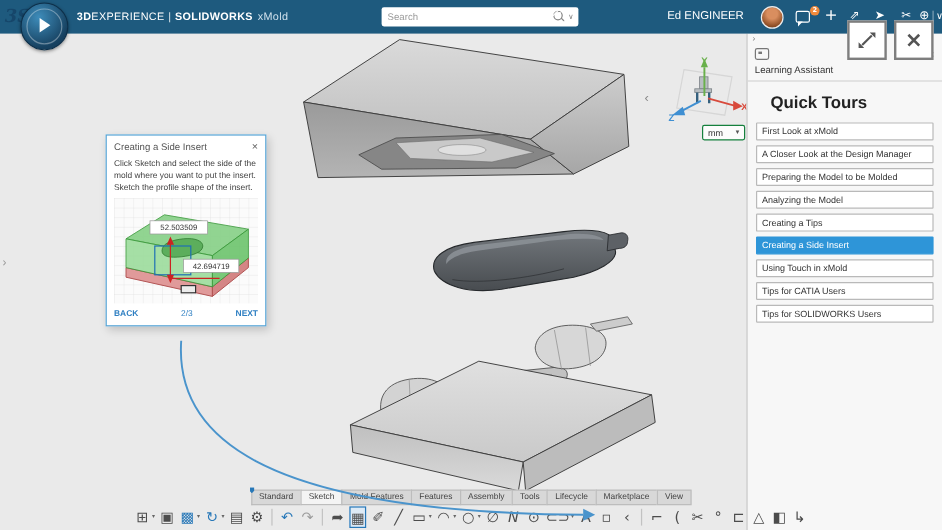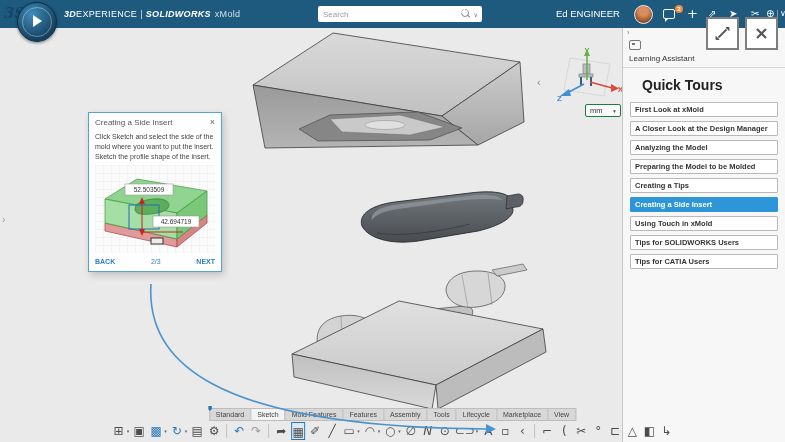--- a/index.html
+++ b/index.html
@@ -8,21 +8,21 @@
   
   .topbar{position:absolute;left:0;top:0;width:785px;height:28px;background:#1e5a7e;z-index:25;}
   .dassault-logo{position:absolute;left:4px;top:4px;font:italic bold 15px "DejaVu Serif",serif;color:#16466a;z-index:26;}
   .compass{position:absolute;left:17px;top:2px;width:38px;height:38px;border-radius:50%;
            background:radial-gradient(circle at 38% 30%,#3e8cba,#16405f 72%);border:1px solid #0d2f49;
            box-shadow:0 1px 3px rgba(0,0,0,.45);z-index:27;}
   .compass-ring{position:absolute;inset:4px;border:1px solid rgba(255,255,255,.35);border-radius:50%;}
   .compass-play{position:absolute;left:15px;top:12px;width:0;height:0;border-left:9px solid #fff;
                 border-top:6px solid transparent;border-bottom:6px solid transparent;}
   .brand{position:absolute;left:64px;top:0;height:28px;line-height:28px;color:#fff;font-size:9px;letter-spacing:.3px;z-index:26;}
-  .brand b{font-weight:bold;font-style:italic;}
+  .brand b{font-weight:bold;}
   .brand .sep{margin:0 3px;opacity:.85;}
   .brand .app{margin-left:4px;color:#cfe0ec;}
   .search-box{position:absolute;left:318px;top:6px;width:164px;height:16px;background:#fff;border-radius:2px;
               display:flex;align-items:center;z-index:26;}
   .search-box input{flex:1;border:none;outline:none;background:transparent;font-size:8px;color:#333;padding:0 5px;min-width:0;}
   .search-box input::placeholder{color:#9a9a9a;}
   .mag{position:relative;width:12px;height:12px;margin-right:2px;}
   .mag i{position:absolute;left:1px;top:1px;width:6px;height:6px;border:1.3px solid #858585;border-radius:50%;}
   .mag i::after{content:'';position:absolute;width:4px;height:1.3px;background:#858585;transform:rotate(45deg);right:-3px;bottom:-1px;}
   .search-caret{font-size:6px;color:#777;margin-right:4px;}
@@ -84,21 +84,21 @@
          border-left:1px solid #c6c6c6;z-index:10;box-sizing:border-box;}
   .panel-strip{height:9px;font-size:7px;line-height:9px;color:#777;padding-left:4px;}
   .panel-head{display:flex;align-items:center;height:15px;padding:0 6px;}
   .assistant-icon{width:10px;height:8px;border:1px solid #777;border-radius:2px;position:relative;}
   .assistant-icon::after{content:'';position:absolute;left:2px;top:2px;width:3px;height:2px;background:#777;}
   .panel-close{margin-left:auto;font-size:9px;color:#555;}
   .panel-title{font-size:8px;color:#333;padding:2px 6px 4px 6px;border-bottom:1px solid #d5d5d5;}
   .panel-body{padding:9px 7px;}
   .panel-heading{font-size:14px;font-weight:bold;color:#222;margin:0 0 9px 12px;}
   .tour-item{height:13px;line-height:13px;background:#fff;border:1px solid #b9b9b9;border-radius:1px;
-             font-size:7.5px;color:#333;padding:0 4px;margin-bottom:4px;white-space:nowrap;overflow:hidden;font-weight:bold;}
+             font-size:7.5px;color:#333;padding:0 4px;margin-bottom:4px;white-space:nowrap;overflow:hidden;}
   .tour-item.active{background:#2e95d8;border-color:#2e95d8;color:#fff;}
 
   
   .tabs{position:absolute;bottom:21px;left:50%;transform:translateX(-50%);display:flex;z-index:12;}
   .tab{position:relative;font-size:7px;color:#444;background:#d8d8d8;border:1px solid #bdbdbd;border-right:none;
        padding:2px 6px;white-space:nowrap;}
   .tab:last-child{border-right:1px solid #bdbdbd;}
   .tab.active{background:#f4f4f4;}
   .pin-flag-icon{position:absolute;left:-2px;top:-3px;width:4px;height:5px;background:#2878b8;
                  clip-path:polygon(0 0,100% 0,100% 60%,50% 100%,0 60%);}
@@ -251,27 +251,27 @@
     <div class="panel-strip">›</div>
     <div class="panel-head">
       <span class="assistant-icon"></span>
       <span class="panel-close">×</span>
     </div>
     <div class="panel-title">Learning Assistant</div>
     <div class="panel-body">
       <div class="panel-heading">Quick Tours</div>
       <div class="tour-item">First Look at xMold</div>
       <div class="tour-item">A Closer Look at the Design Manager</div>
+      <div class="tour-item">Preparing the Model to be Molded</div>
       <div class="tour-item">Analyzing the Model</div>
-      <div class="tour-item">Preparing the Model to be Molded</div>
       <div class="tour-item">Creating a Tips</div>
       <div class="tour-item active">Creating a Side Insert</div>
       <div class="tour-item">Using Touch in xMold</div>
+      <div class="tour-item">Tips for CATIA Users</div>
       <div class="tour-item">Tips for SOLIDWORKS Users</div>
-      <div class="tour-item">Tips for CATIA Users</div>
     </div>
   </div>
 
   <div class="tabs">
     <span class="tab"><i class="pin-flag-icon"></i><span>Standard</span></span>
     <span class="tab active"><span>Sketch</span></span>
     <span class="tab"><span>Mold Features</span></span>
     <span class="tab"><span>Features</span></span>
     <span class="tab"><span>Assembly</span></span>
     <span class="tab"><span>Tools</span></span>

